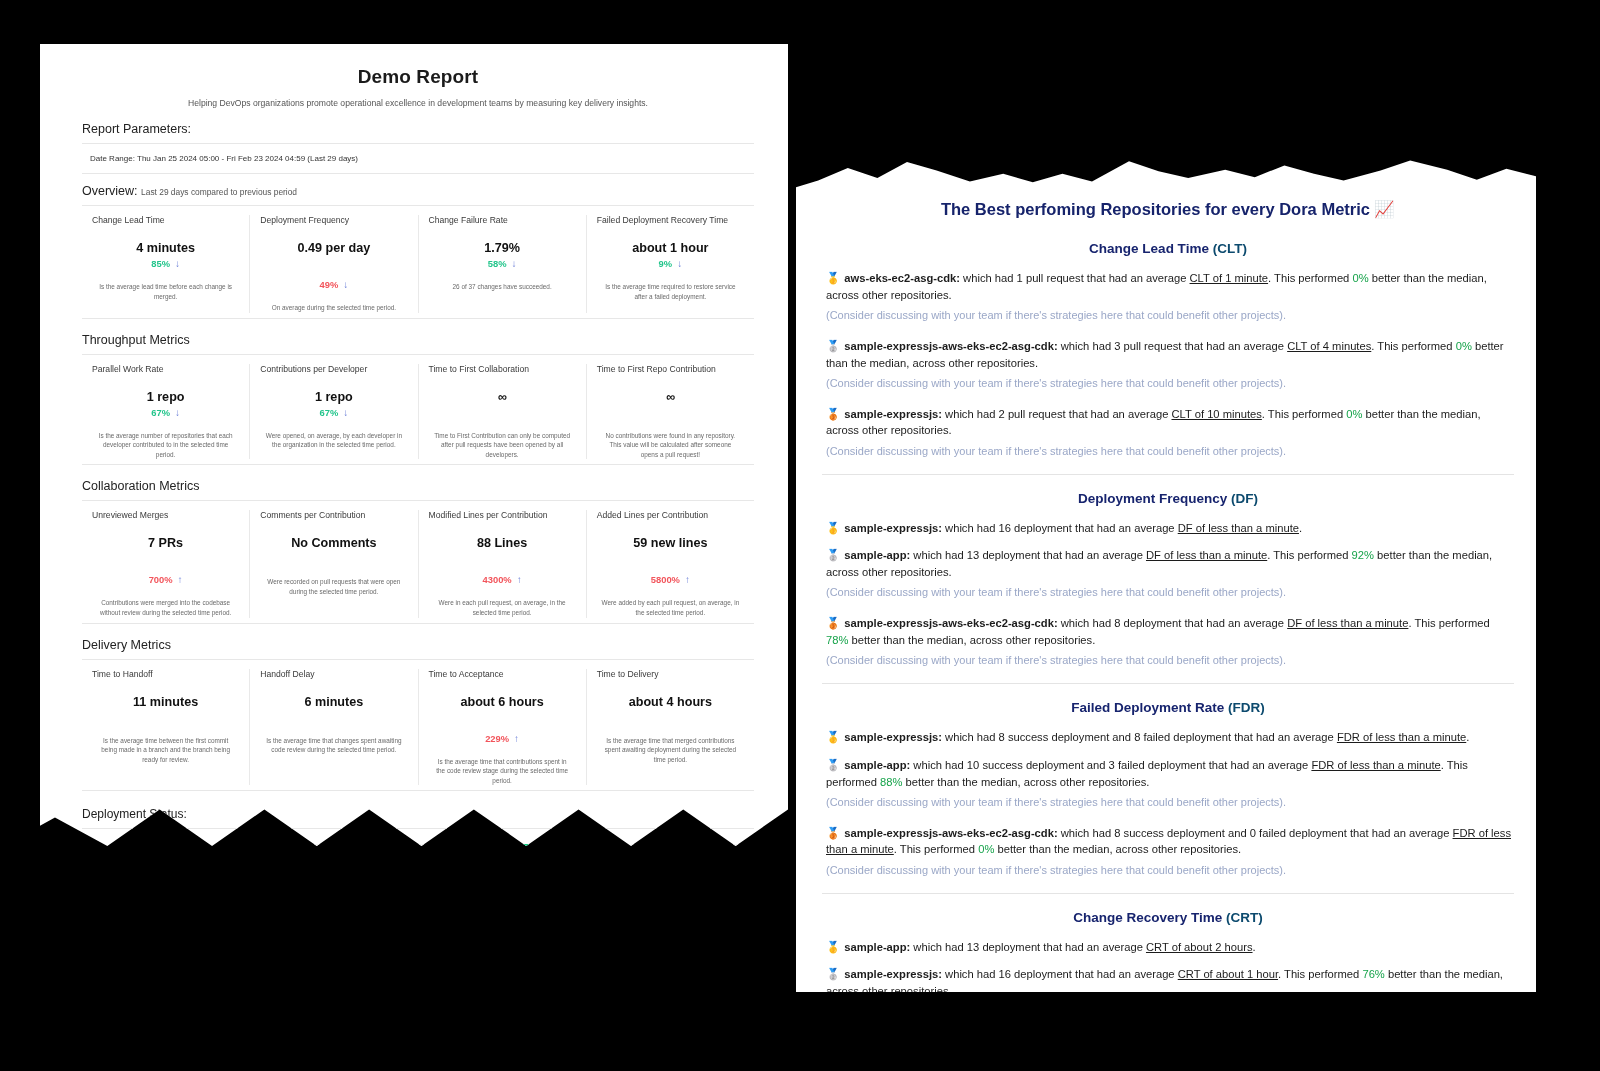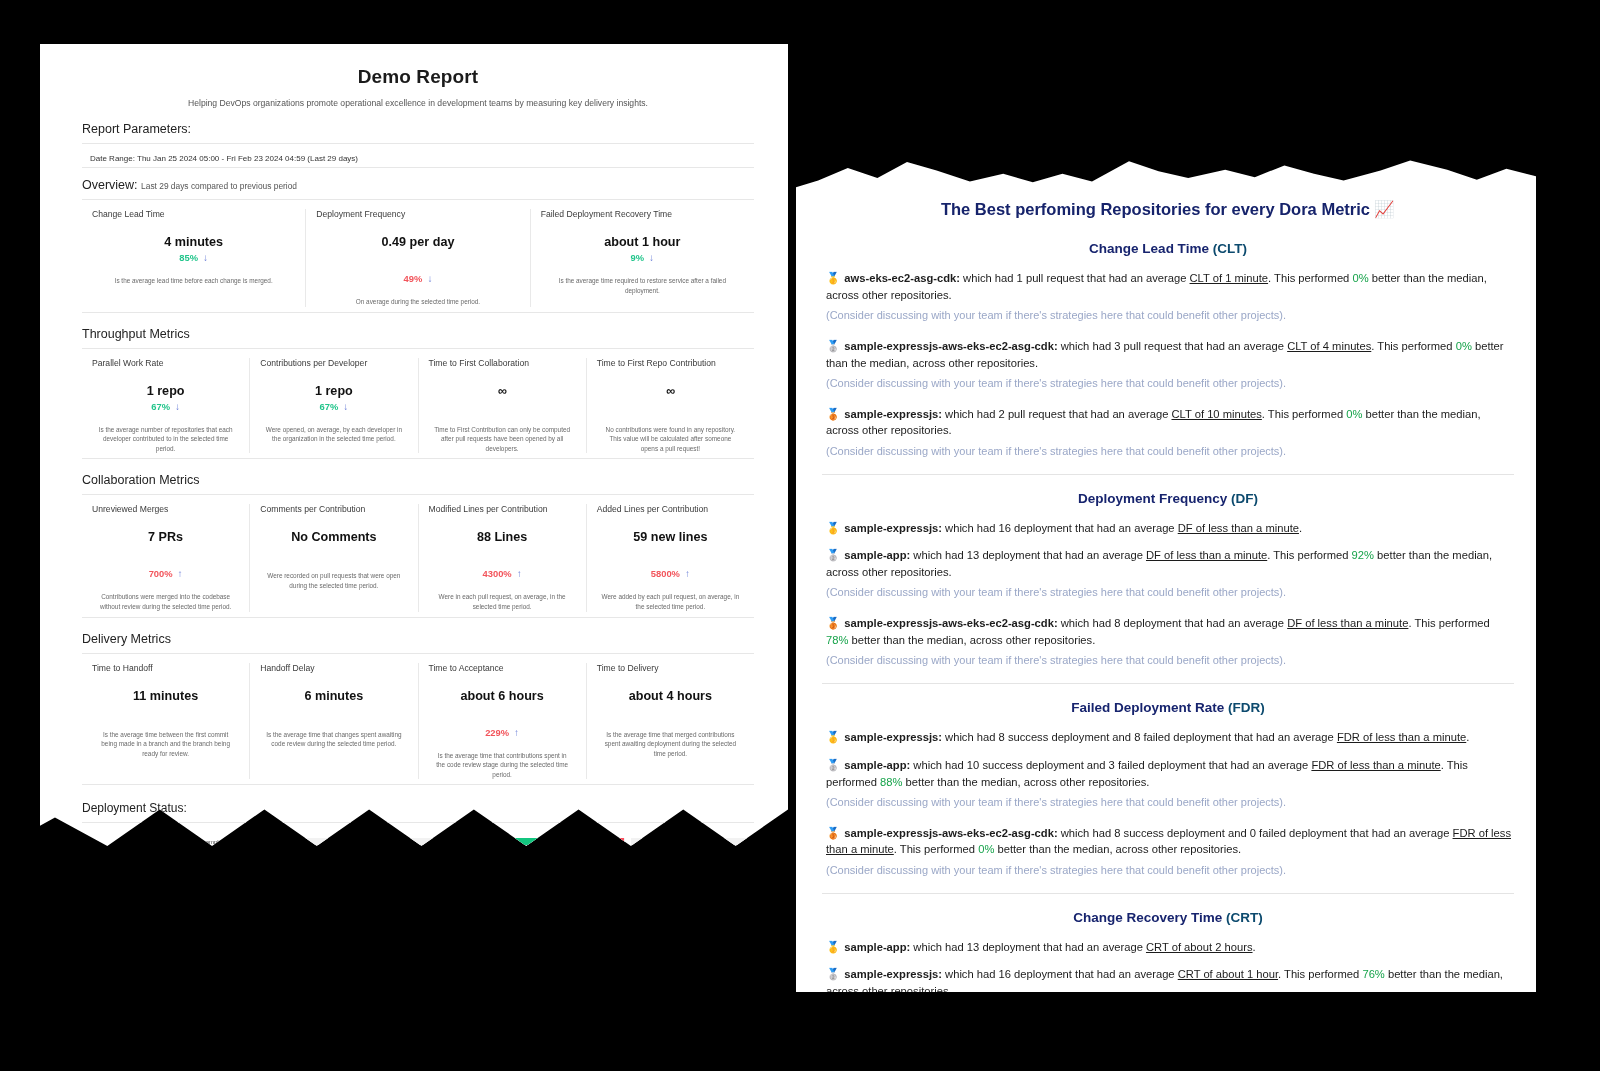--- a/index.html
+++ b/index.html
@@ -11,21 +11,21 @@
     background:#ffffff;
     -webkit-clip-path:polygon(0 0,100% 0,100% 94.5%,93% 99%,86% 94.5%,79% 99%,72% 94.5%,65% 99%,58% 94.5%,51% 99%,44% 94.5%,37% 99%,30% 94.5%,23% 99%,16% 94.5%,9% 99%,2% 95.5%,0 96.5%);
     clip-path:polygon(0 0,100% 0,100% 94.5%,93% 99%,86% 94.5%,79% 99%,72% 94.5%,65% 99%,58% 94.5%,51% 99%,44% 94.5%,37% 99%,30% 94.5%,23% 99%,16% 94.5%,9% 99%,2% 95.5%,0 96.5%);
     box-sizing:border-box;padding:18px 34px 0 42px;
   }
   #report-title{text-align:center;font-size:19px;font-weight:700;color:#1b1b1b;margin:4px 0 10px;letter-spacing:.1px;}
   #report-subtitle{text-align:center;font-size:8.6px;color:#555;margin-bottom:14px;}
   .sec-head{font-size:12.5px;color:#222;font-weight:400;padding-bottom:7px;}
   .sec-head .sub{font-size:8.4px;color:#555;font-weight:400;}
   .rule{border-bottom:1px solid #e7e7e7;}
-  .param-row{font-size:8px;color:#333;padding:10px 0 4px 8px;}
+  .param-row{font-size:8px;color:#333;padding:10px 0 10px 8px;}
 
   .metric-row{display:flex;padding-top:9px;padding-bottom:5px;}
   .metric-cell{flex:1;padding:0 10px;text-align:center;border-right:1px solid #e9e9e9;box-sizing:border-box;}
   .metric-cell:last-child{border-right:none;}
   .m-label{font-size:8.6px;color:#3a3a3a;text-align:left;margin-bottom:16px;}
   .m-value{font-size:12.6px;font-weight:700;color:#111;margin-bottom:3px;}
   .m-delta{font-size:9.4px;font-weight:700;margin-bottom:13px;}
   .m-delta .arrow{color:#6b7fd7;font-weight:400;font-size:10px;margin-left:5px;}
   .m-desc{font-size:6.4px;color:#6a6a6a;line-height:1.5;padding:0 4px;}
   .up{color:#f2545b;margin-top:24px;}
@@ -87,20 +87,26 @@
           <div class="m-delta down"><span>85%</span><span class="arrow">↓</span></div>
           <div class="m-desc">Is the average lead time before each change is merged.</div>
         </div>
         <div class="metric-cell">
           <div class="m-label">Deployment Frequency</div>
           <div class="m-value">0.49 per day</div>
           <div class="m-delta up"><span>49%</span><span class="arrow">↓</span></div>
           <div class="m-desc">On average during the selected time period.</div>
         </div>
         <div class="metric-cell">
+          <div class="m-label">Change Failure Rate</div>
+          <div class="m-value">1.79%</div>
+          <div class="m-delta down"><span>58%</span><span class="arrow">↓</span></div>
+          <div class="m-desc">26 of 37 changes have succeeded.</div>
+        </div>
+        <div class="metric-cell">
           <div class="m-label">Failed Deployment Recovery Time</div>
           <div class="m-value">about 1 hour</div>
           <div class="m-delta down"><span>9%</span><span class="arrow">↓</span></div>
           <div class="m-desc">Is the average time required to restore service after a failed deployment.</div>
         </div>
       </div>
       <div class="sec-head rule" style="margin-top: 14px;">Throughput Metrics</div>
       <div class="metric-row rule">
         <div class="metric-cell">
           <div class="m-label">Parallel Work Rate</div>

